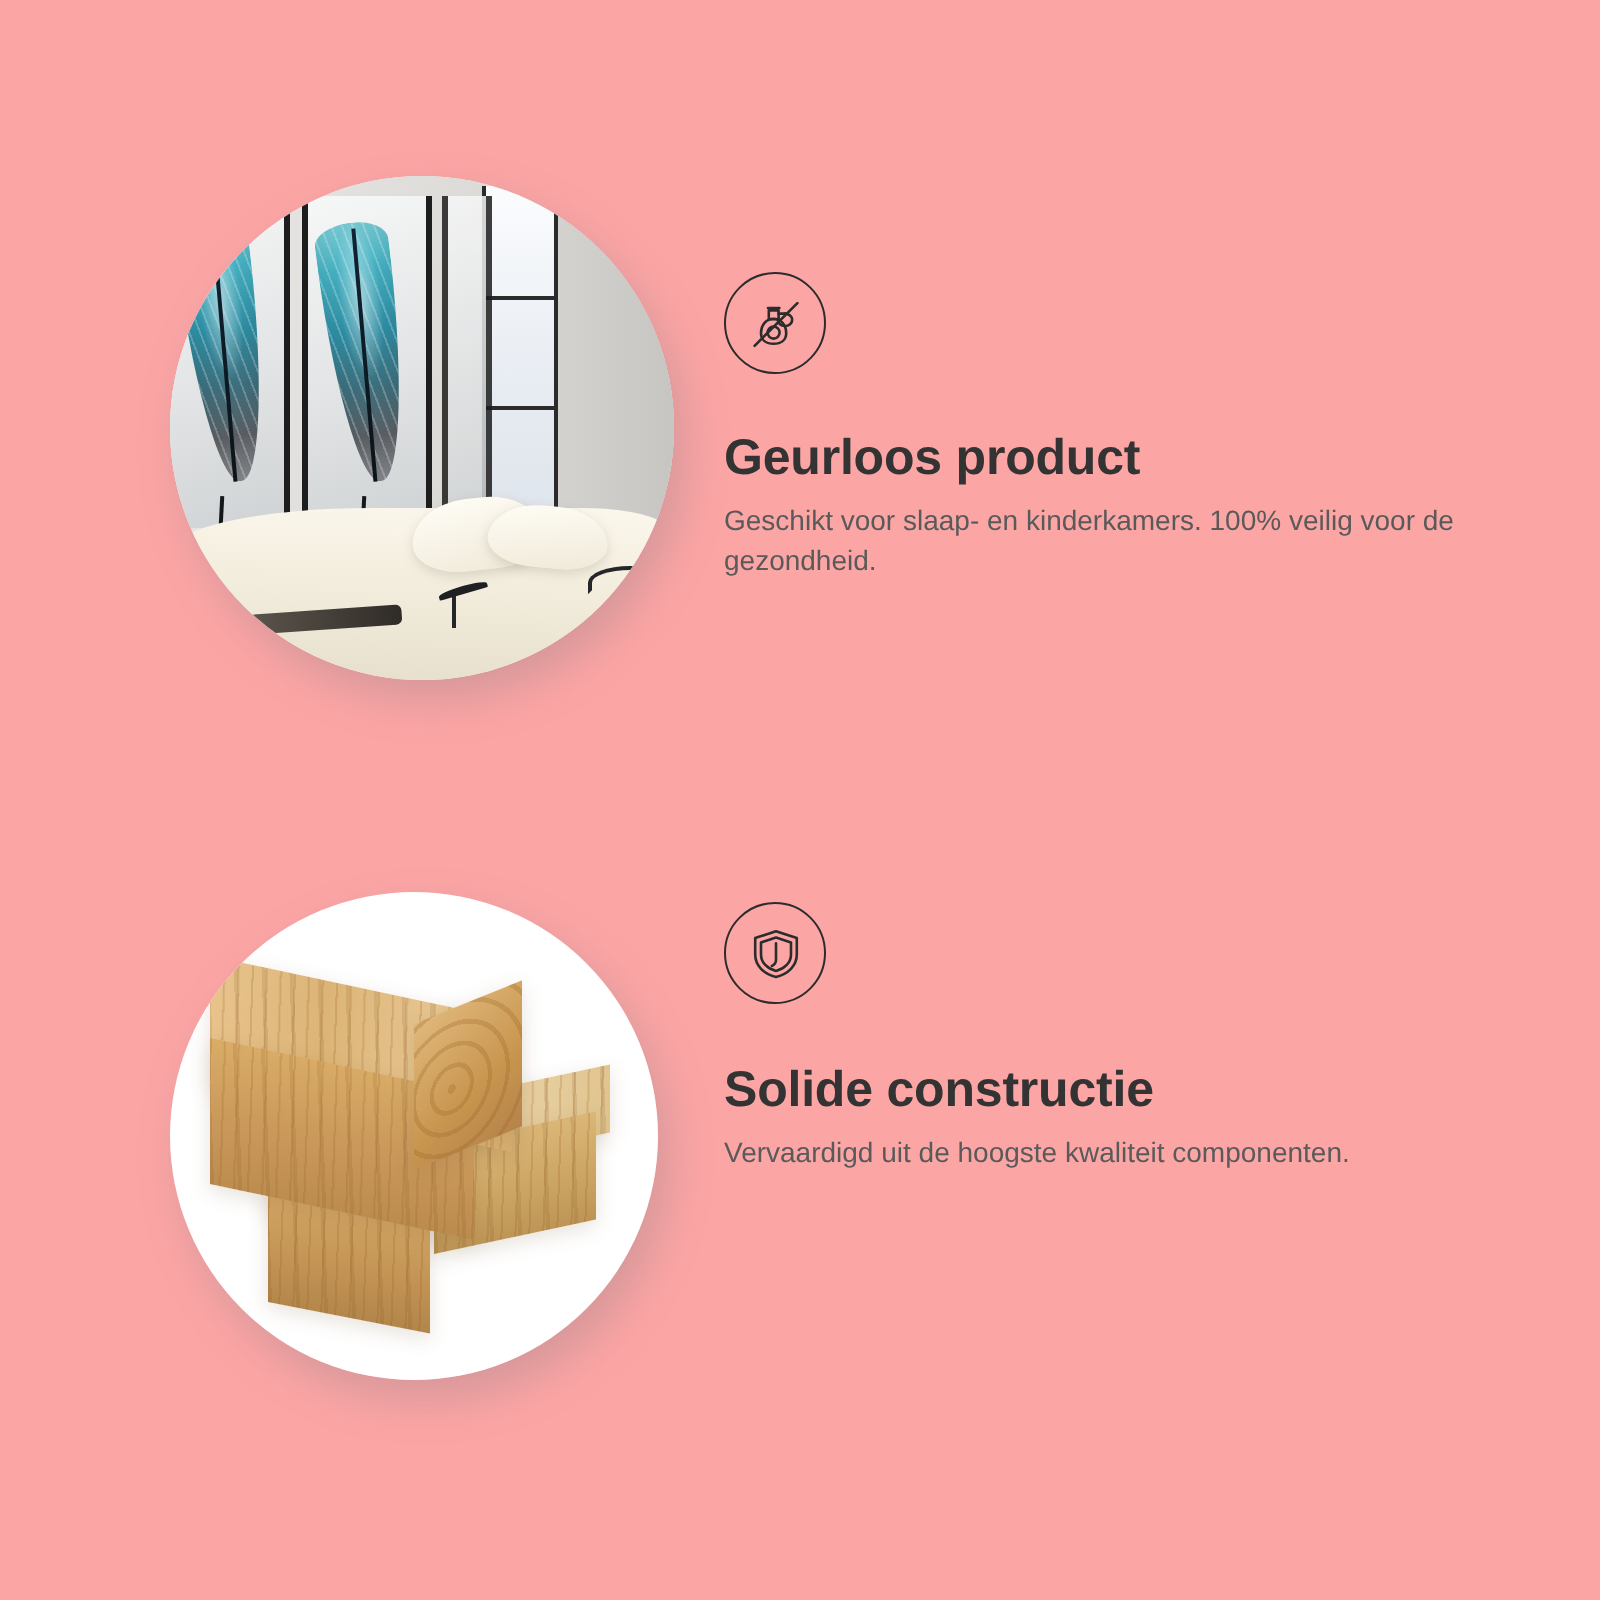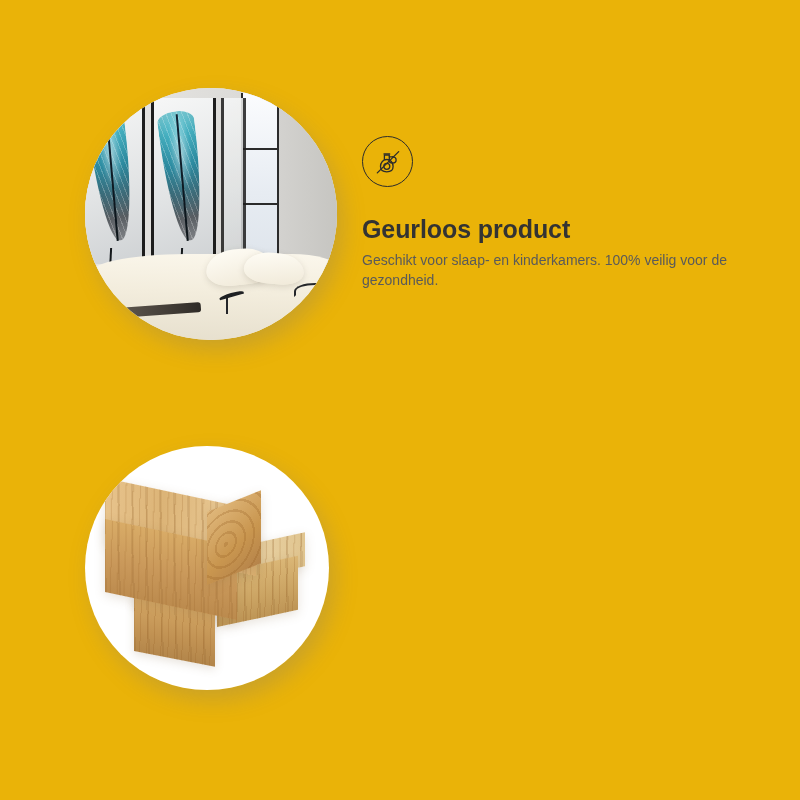--- a/index.html
+++ b/index.html
@@ -4,21 +4,21 @@
 <style>
   * { margin:0; padding:0; box-sizing:border-box; }
 
   html, body {
     width:800px; height:800px;
     background:#f0f0f0;
     font-family:"Liberation Sans", sans-serif;
     overflow:hidden;
   }
 
-  .page { position:relative; width:800px; height:800px; background:#eab308;padding-left:44px; }
+  .page { position:relative; width:800px; height:800px; background:#fca5a5;padding-left:44px; }
 
   
   .feature { position:absolute; left:0; width:800px; }
   #feature-0 { top:88px; height:252px; }
   #feature-1 { top:446px; height:244px; }
 
   
   .photo-circle {
     position:absolute; left:85px; top:0;
     width:252px; height:252px;
@@ -288,15 +288,27 @@
           </div>
         <div class="beam" id="beam-front">
             <div class="grain"></div>
           </div>
         <div class="beam" id="beam-end">
             <div class="grain"></div>
           </div>
       </div>
     </div>
 
+    <div class="info">
+      <div class="icon-badge">
+        <svg width="32" height="32" viewBox="0 0 32 32" fill="none" stroke="#2c2c2c" stroke-width="1.3" stroke-linecap="round" stroke-linejoin="round">
+          <path d="M16 4.6 5.6 8.0v8.3c0 5.6 4.3 9.6 10.4 11.2 6.1-1.6 10.4-5.6 10.4-11.2V8.0z"></path>
+          <path d="M16 7.8 8.5 10.2v6.0c0 4.1 3.2 7.1 7.5 8.3 4.3-1.2 7.5-4.2 7.5-8.3v-6.0z"></path>
+          <path d="M16 10.6v8.4c0 1.4-.8 2.4-2.1 3.0"></path>
+        </svg>
+      </div>
+
+      <h2 class="title">Solide constructie</h2>
+      <p class="desc">Vervaardigd uit de hoogste kwaliteit componenten.</p>
+    </div>
   </section>
 
 </div>
 
 </body></html>

